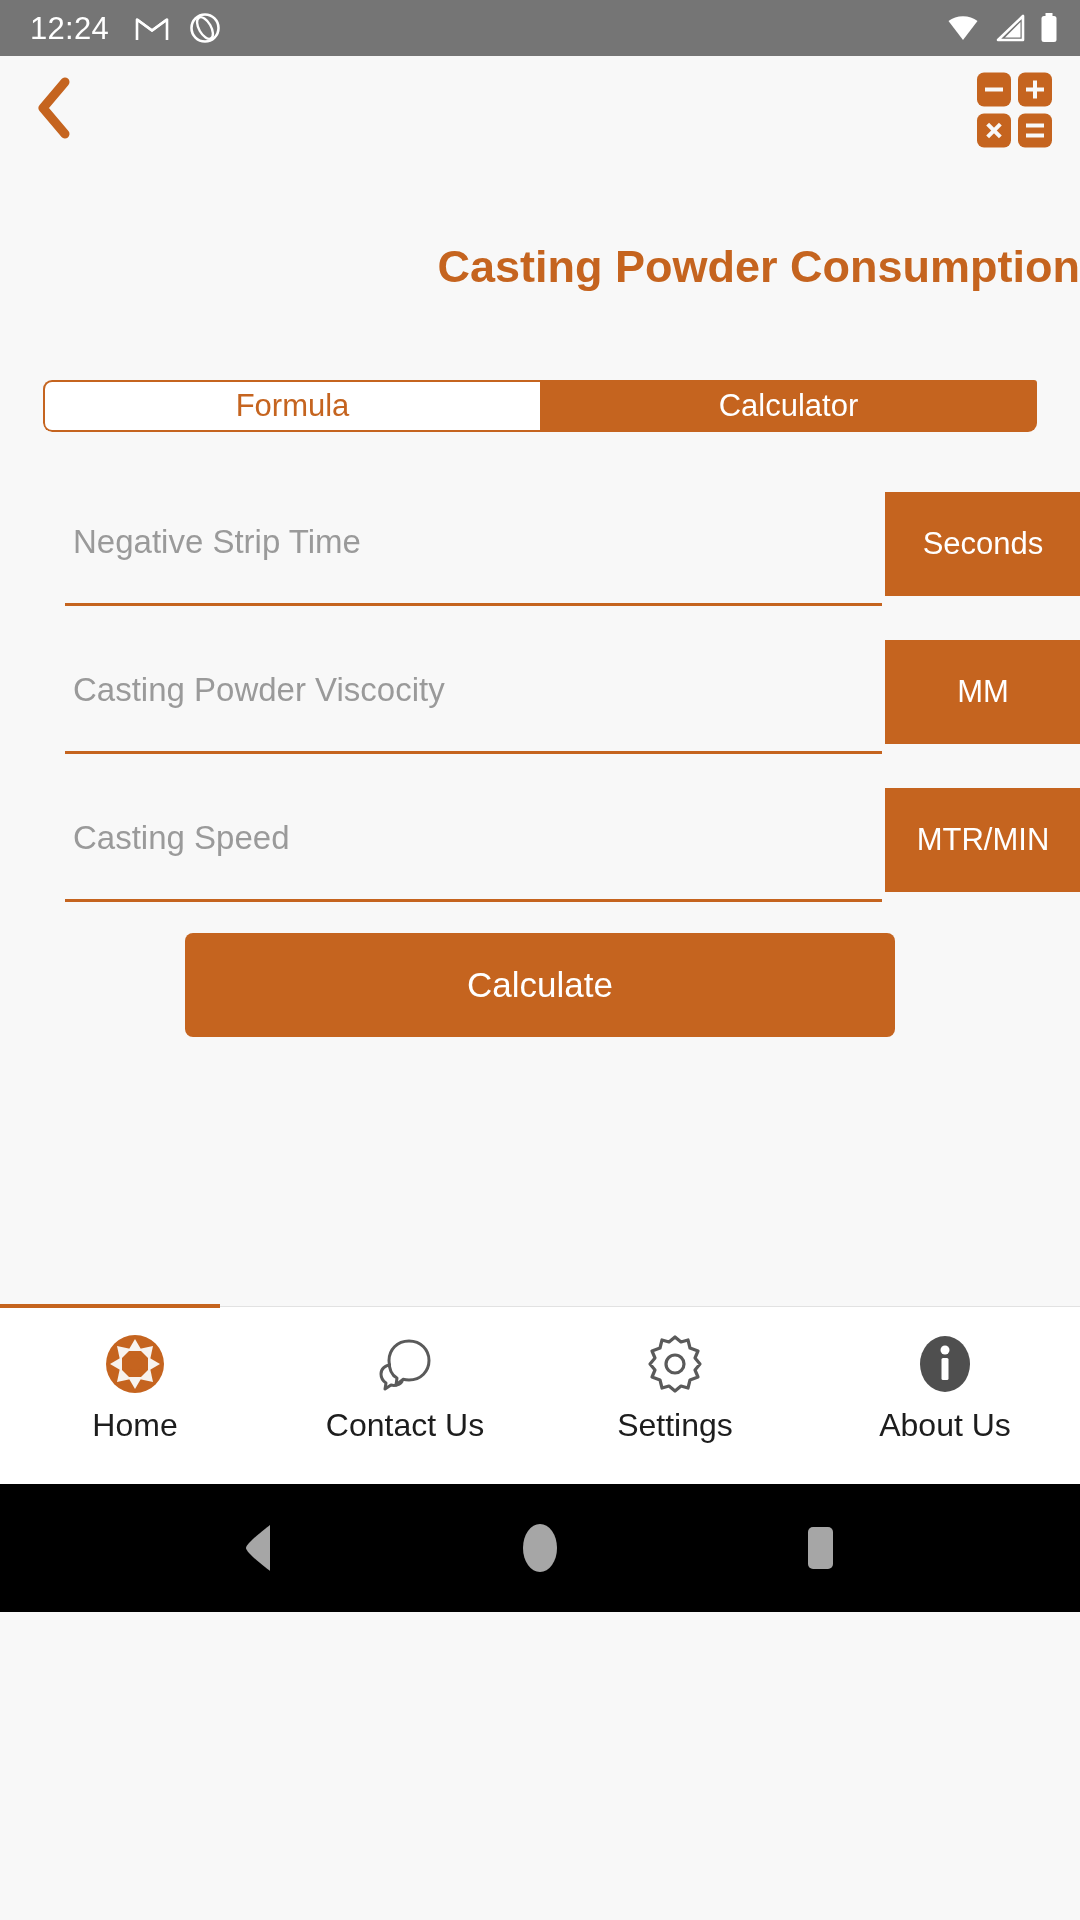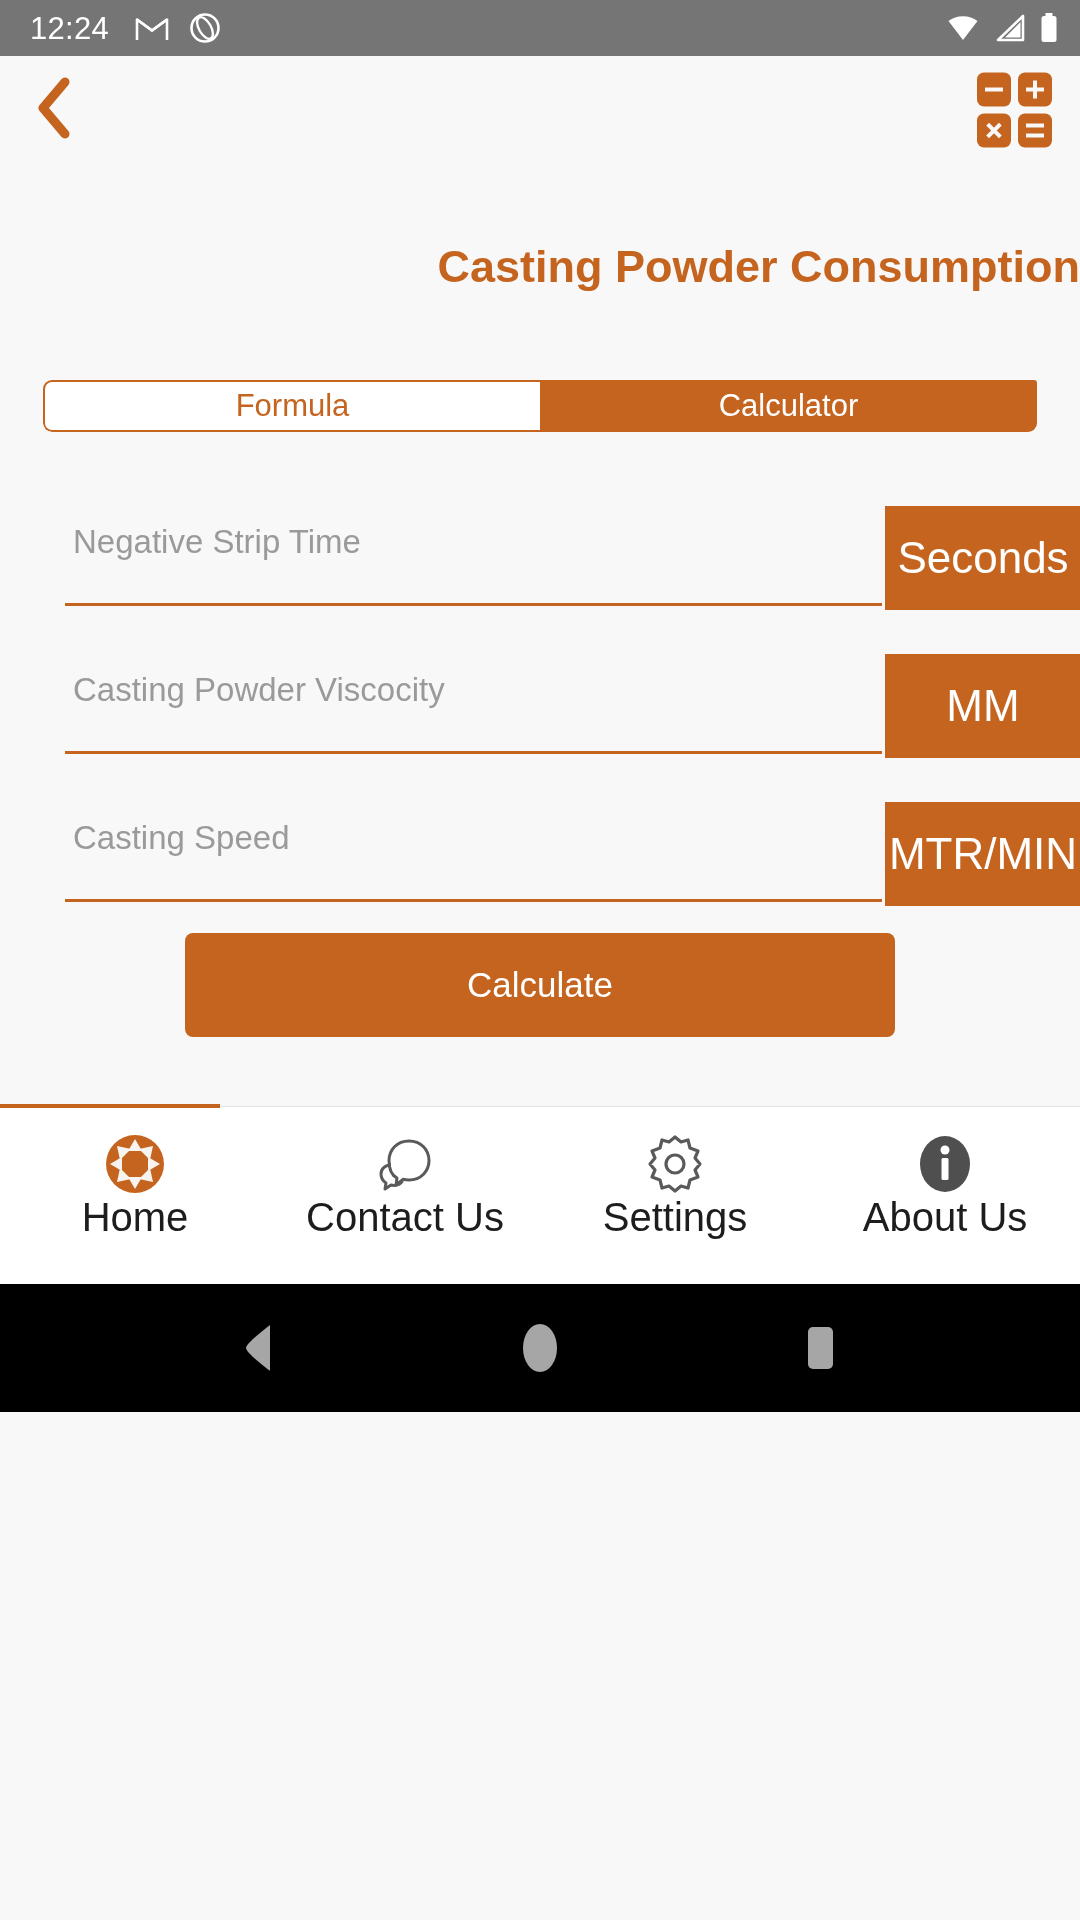--- a/index.html
+++ b/index.html
@@ -8,21 +8,21 @@
     width: 1080px;
     height: 1920px;
     background: #f8f8f8;
     font-family: "Liberation Sans", sans-serif;
     overflow: hidden;
   }
 
   .phone {
     position: relative;
     width: 1080px;
-    height: 1412px;
+    height: 1612px;
     background: #22c55e;
     display: flex;
     flex-direction: column;
   }
 
   
   .status-bar {
     height: 56px;
     background: #757575;
     display: flex;
@@ -178,29 +178,29 @@
     font-size: 33px;
     color: #3a3a3a;
     padding: 0 8px 8px 8px;
     outline: none;
   }
   .field-input::placeholder { color: #9a9a9a; }
 
   .unit-badge {
     position: absolute;
     right: -64px;
-    top: 18px;
+    top: 4px;
     width: 196px;
     height: 104px;
     background: #c5641f;
     color: #ffffff;
     display: flex;
     align-items: center;
     justify-content: center;
-    font-size: 44px;
+    font-size: 31px;
     white-space: nowrap;
     cursor: pointer;
     text-align: center;
   }
 
   
   .calc-btn {
     display: block;
     margin: 31px auto 0 auto;
     width: 710px;
@@ -240,22 +240,22 @@
     padding-top: 26px;
     cursor: pointer;
   }
   .nav-icon {
     height: 62px;
     display: flex;
     align-items: center;
     justify-content: center;
   }
   .nav-label {
-    margin-top: 0;
-    font-size: 40px;
+    margin-top: 12px;
+    font-size: 32px;
     color: #1d1d1d;
   }
 
   
   .android-nav {
     flex: 0 0 auto;
     height: 128px;
     background: #000000;
     display: flex;
     align-items: center;

